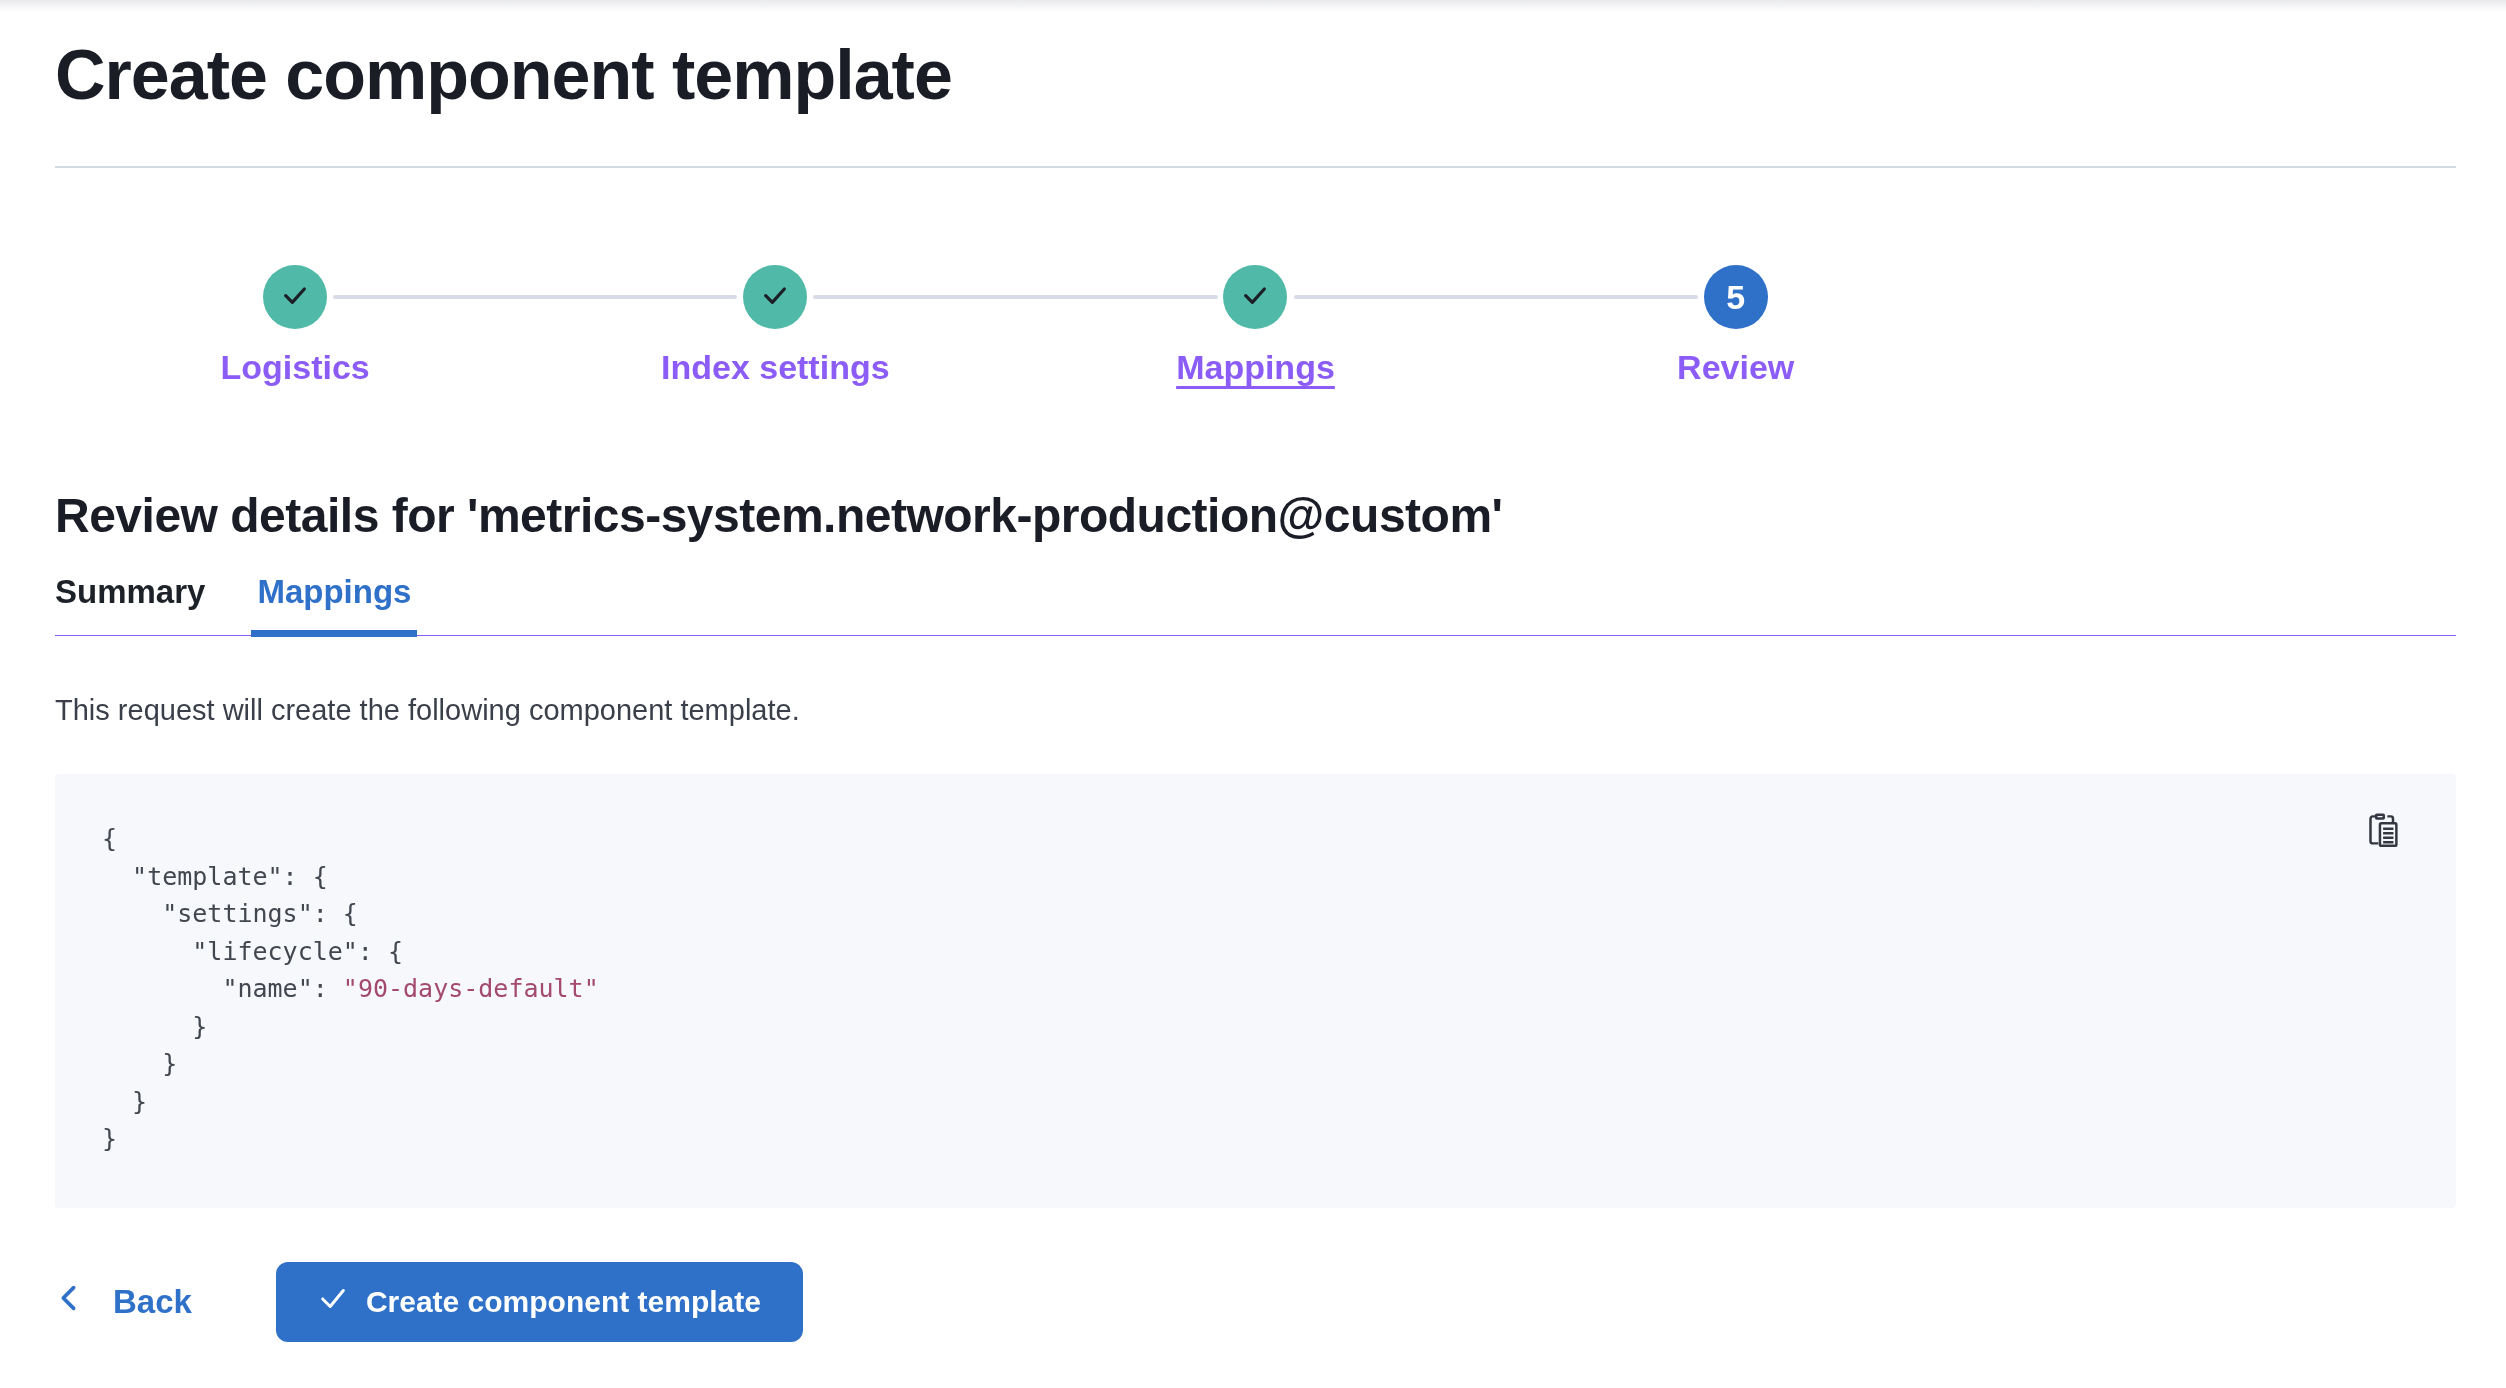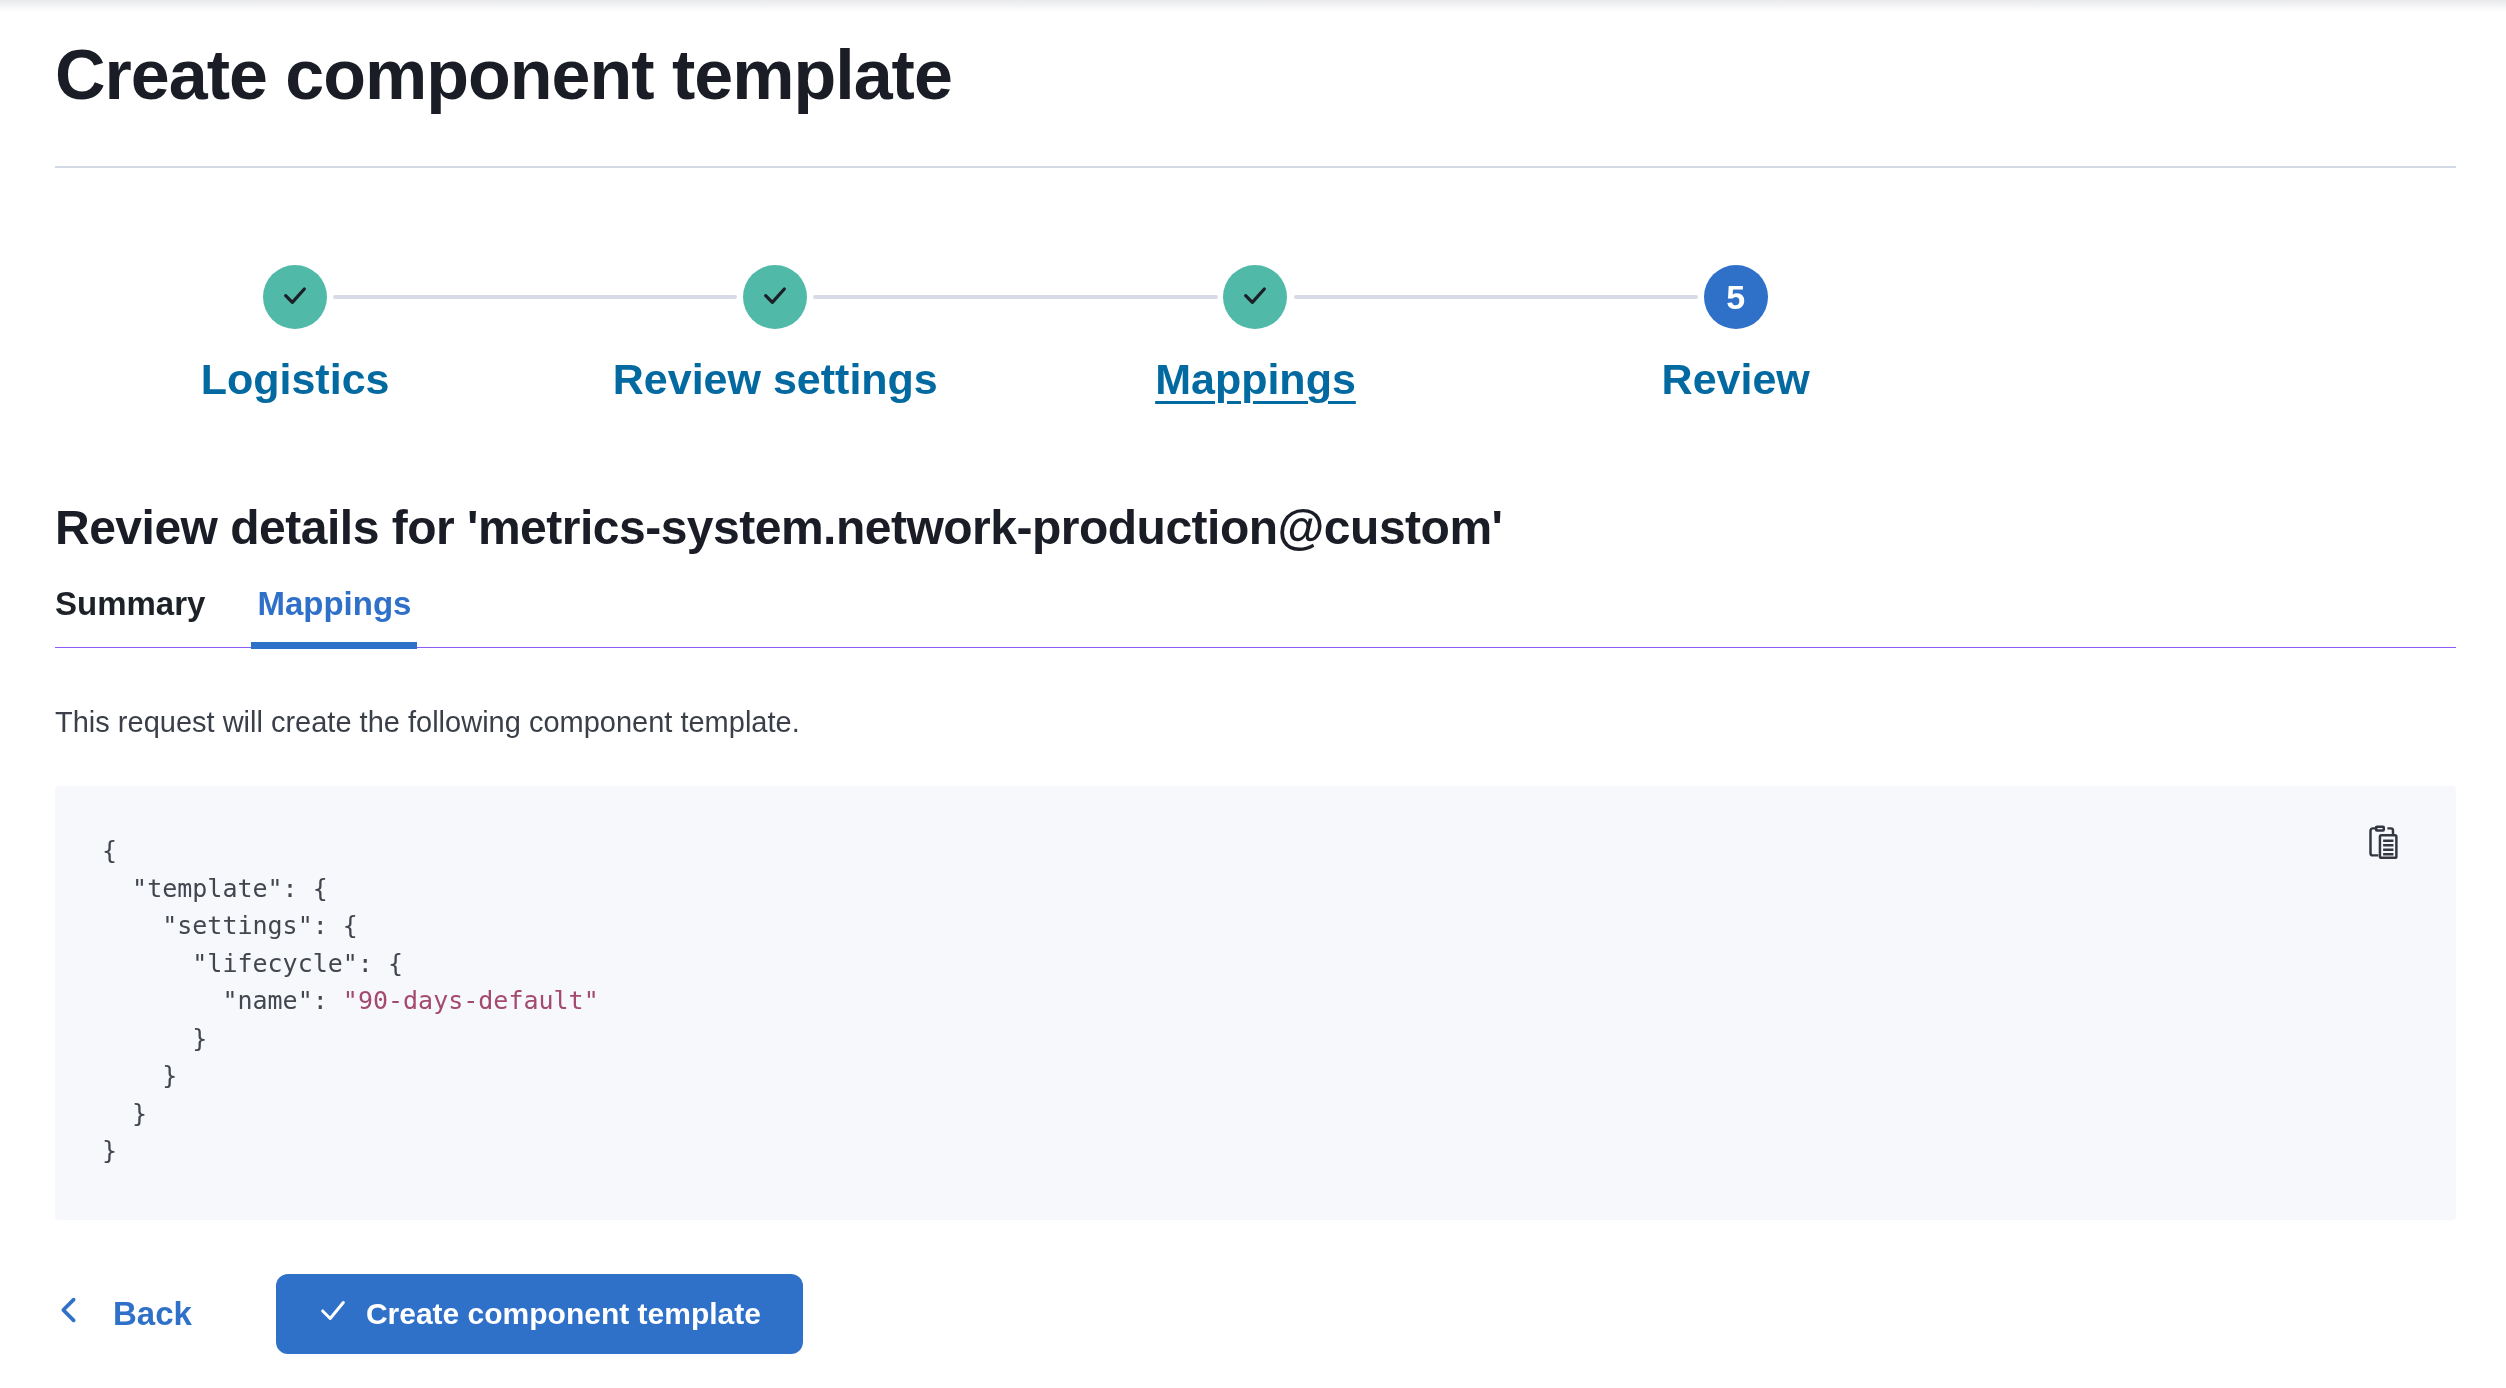--- a/index.html
+++ b/index.html
@@ -39,21 +39,21 @@
   }
   .step-circle {
     width: 64px; height: 64px; border-radius: 50%;
     display: flex; align-items: center; justify-content: center;
     position: relative; z-index: 1;
   }
   .step-circle.complete { background: #50b9a8; }
   .step-circle.current  { background: #2f70c8; }
   .step-number { color: #ffffff; font-size: 34px; font-weight: 700; }
   .step-label {
-    margin-top: 30px; font-size: 43px; font-weight: 700; color: #0369a1;
+    margin-top: 18px; font-size: 34px; font-weight: 700; color: #8b5cf6;
     line-height: 40px;
   }
   .step-label.underlined { text-decoration: underline; text-decoration-thickness: 3px; text-underline-offset: 7px; }
 
   
   h2.review-heading {
     margin: 0; margin-top: 100px;
     font-size: 48px; line-height: 58px; font-weight: 700; color: #1a1d26;
     letter-spacing: -0.5px;
   }
@@ -146,21 +146,21 @@
 
     <div class="step">
       <div class="connector"></div>
       <div class="step-circle complete">
         <span>
           <svg width="32" height="32" viewBox="0 0 24 24" fill="none">
               <polyline points="5,12.5 10,17.5 19,7.5" stroke="#1c1f26" stroke-width="2.4" stroke-linecap="round" stroke-linejoin="round"></polyline>
             </svg>
         </span>
       </div>
-      <div class="step-label">Review settings</div>
+      <div class="step-label">Index settings</div>
     </div>
 
     <div class="step">
       <div class="connector"></div>
       <div class="step-circle complete">
         <span>
           <svg width="32" height="32" viewBox="0 0 24 24" fill="none">
               <polyline points="5,12.5 10,17.5 19,7.5" stroke="#1c1f26" stroke-width="2.4" stroke-linecap="round" stroke-linejoin="round"></polyline>
             </svg>
         </span>

